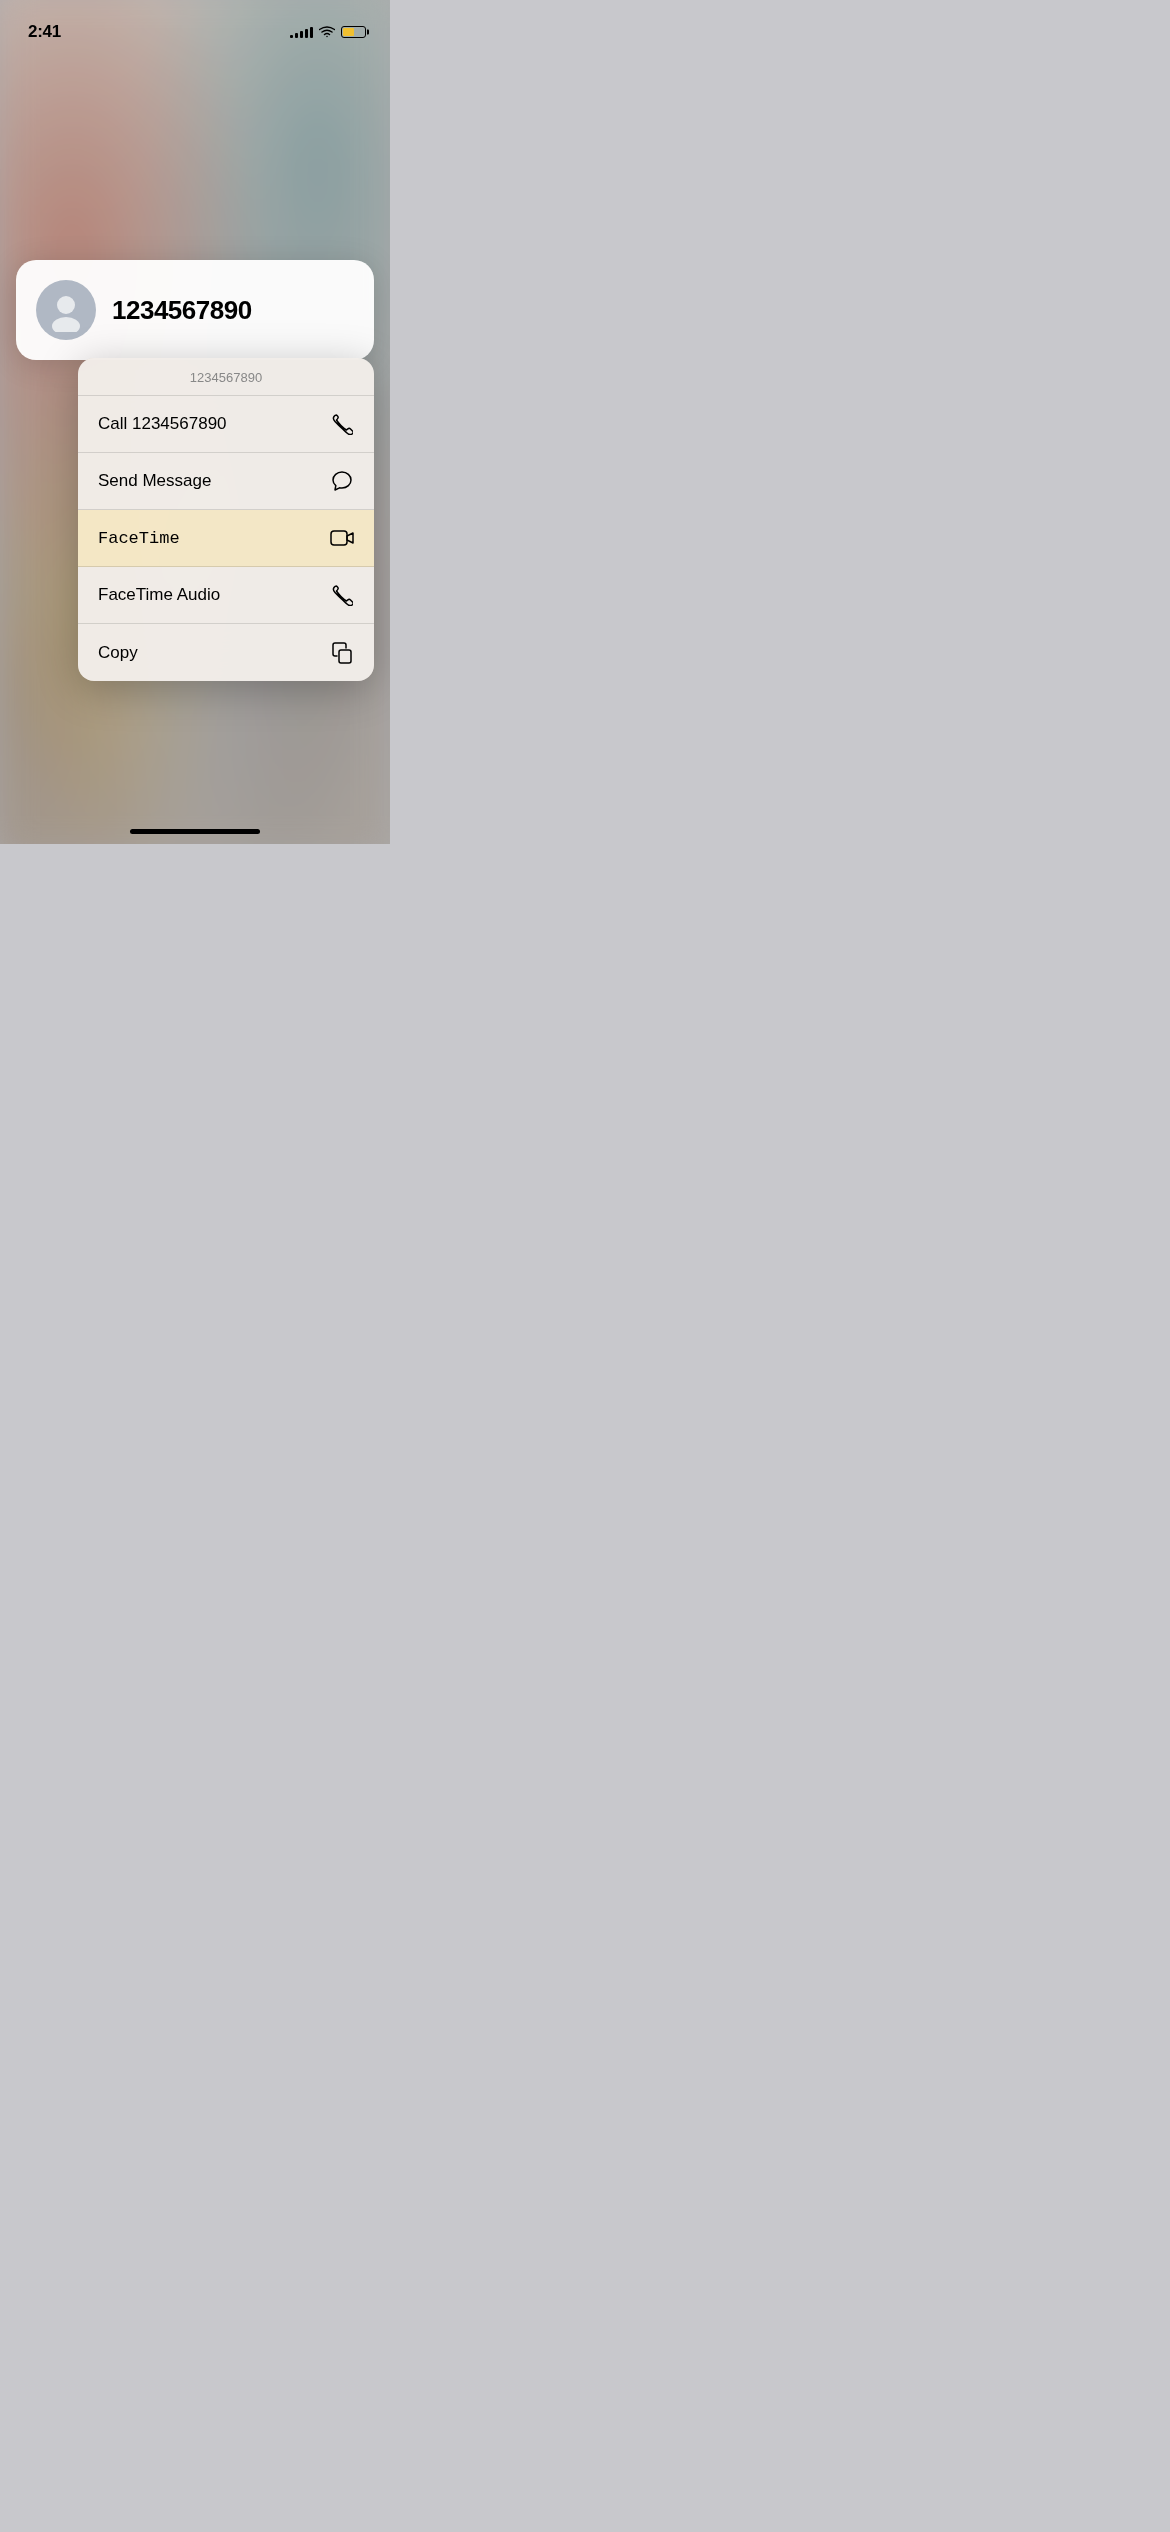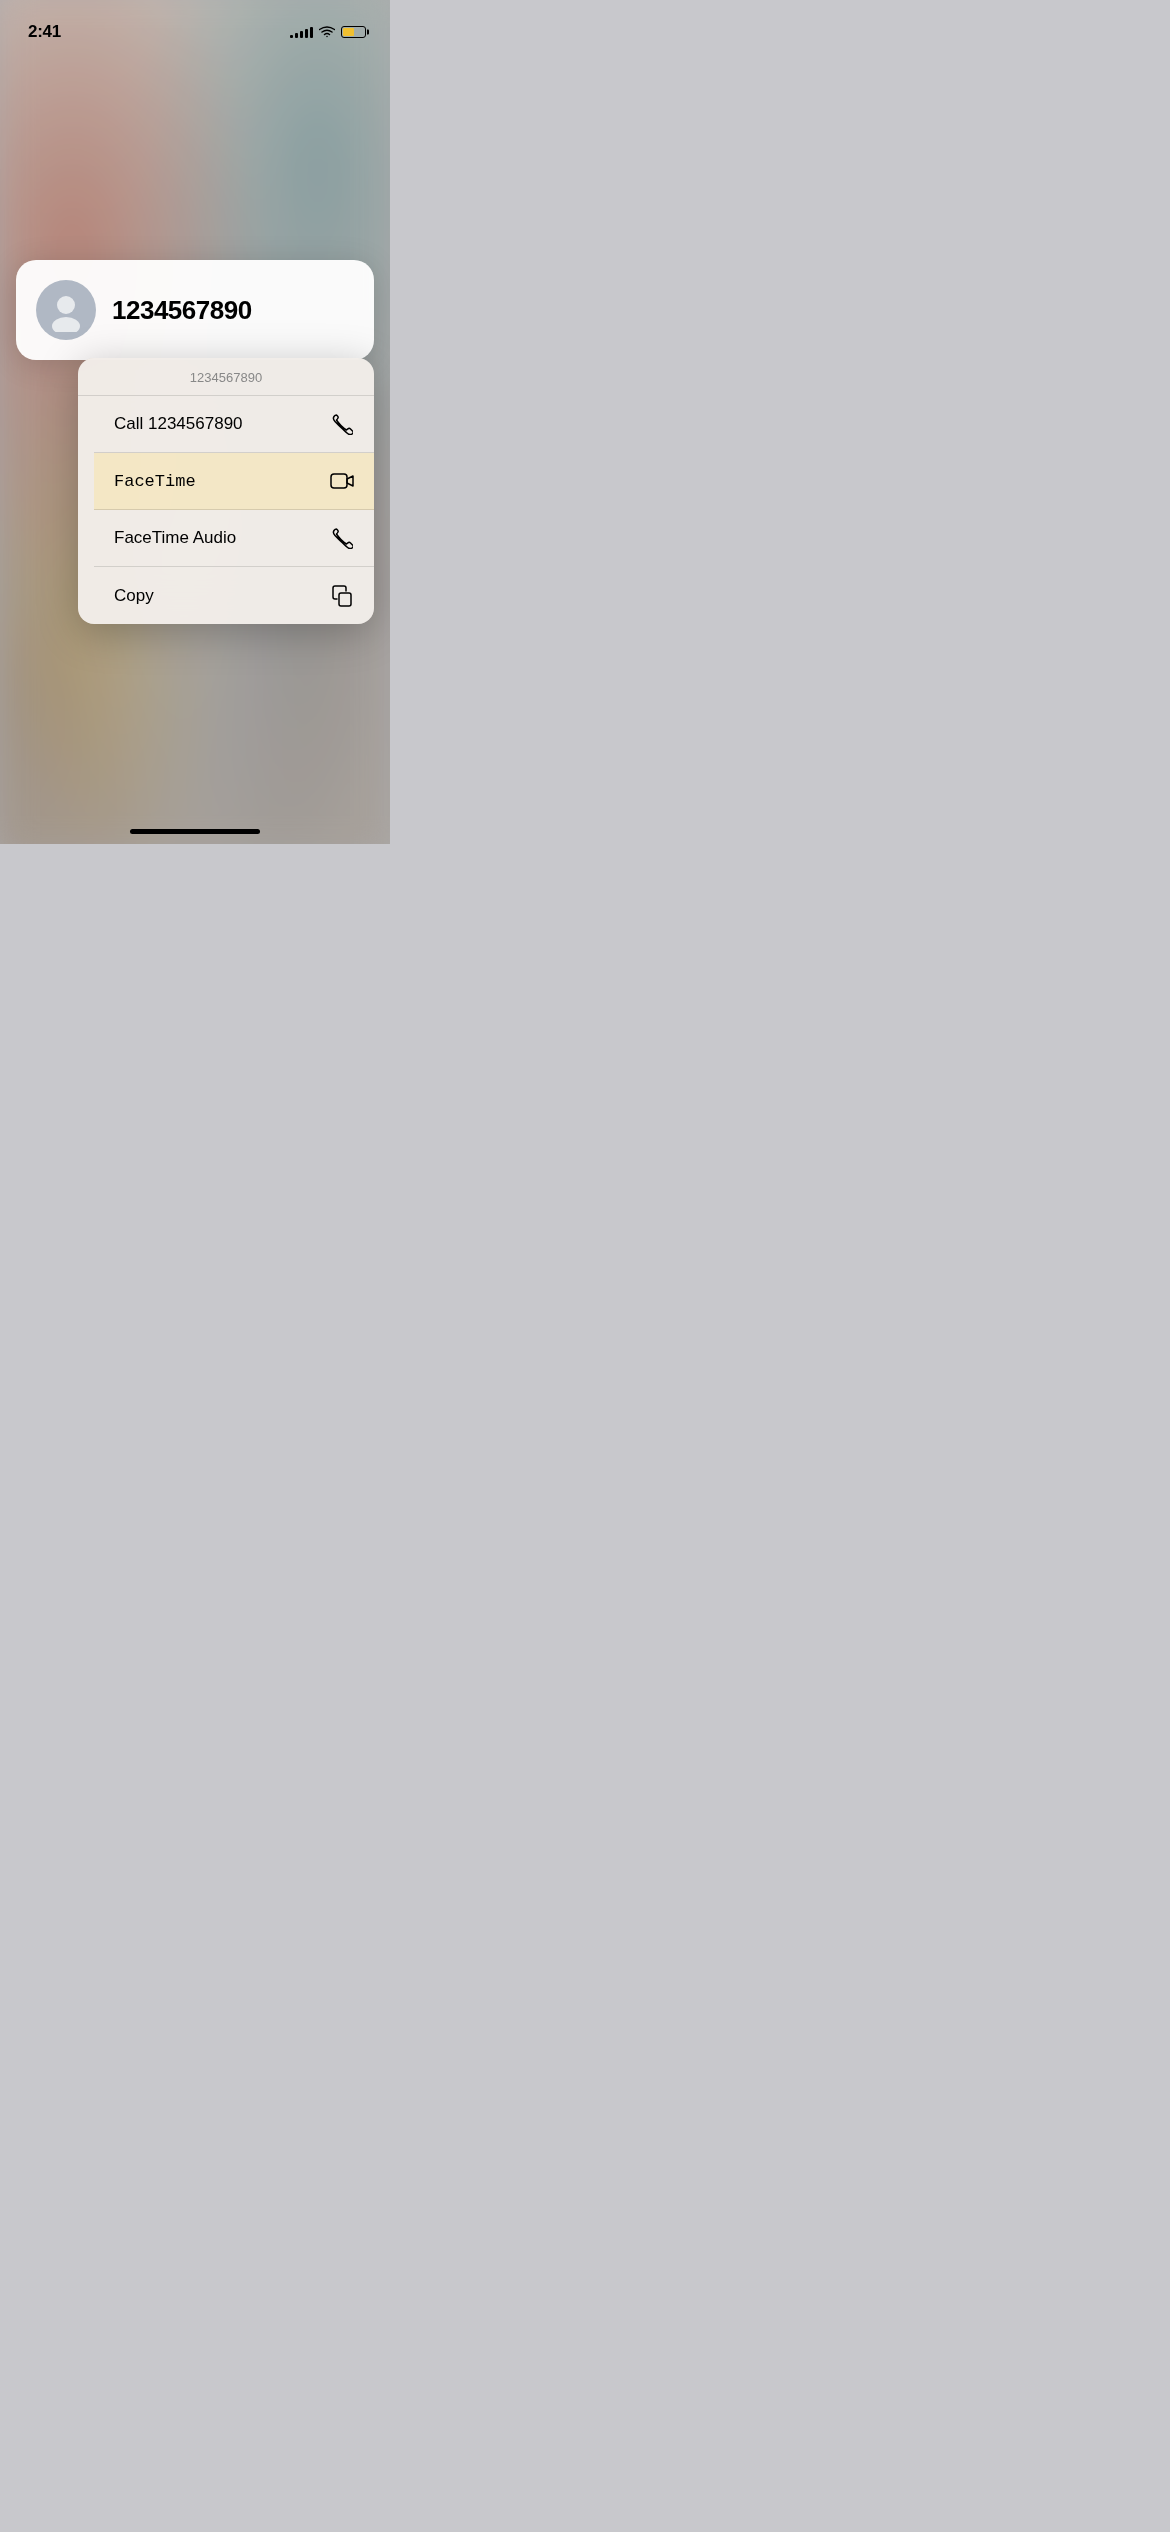--- a/index.html
+++ b/index.html
@@ -171,21 +171,20 @@
     .context-menu-item {
       display: flex;
       align-items: center;
       justify-content: space-between;
       padding: 0 20px;
       height: 57px;
       border-bottom: 0.5px solid rgba(0,0,0,0.12);
       cursor: pointer;
       background: transparent;
       transition: background 0.1s;
-      margin-left: 16px;
     }
 
     .context-menu-item:last-child {
       border-bottom: none;
       gap: 26px;
     }
 
     .context-menu-item.highlighted {
       background: rgba(255, 220, 100, 0.25);
       font-family: Liberation Mono, monospace;
@@ -265,20 +264,28 @@
 
   <div class="context-menu-item">
     <span class="menu-item-label">Call 1234567890</span>
     <div class="menu-item-icon">
       <svg width="22" height="22" viewBox="0 0 22 22" fill="none">
         <path d="M5.5 2C5.5 2 4 2 3 3.5C2 5 2.5 7 4 8.5C5.5 10 8 12.5 10 14.5C12 16.5 14.5 18.5 16 20C17.5 21.5 19.5 22 21 21C22.5 20 22 18.5 22 18.5L19.5 16C19.5 16 18.5 15 17.5 15.5C16.5 16 15.5 17 15.5 17C15.5 17 13 15.5 10 12.5C7 9.5 5.5 7 5.5 7C5.5 7 6.5 6 7 5C7.5 4 6.5 3 6.5 3L5.5 2Z" stroke="#000" stroke-width="1.5" stroke-linecap="round" stroke-linejoin="round" fill="none"></path>
       </svg>
     </div>
   </div>
 
+  <div class="context-menu-item">
+    <span class="menu-item-label">Send Message</span>
+    <div class="menu-item-icon">
+      <svg width="22" height="22" viewBox="0 0 22 22" fill="none">
+        <path d="M11 2C6 2 2 5.6 2 10C2 12.2 3 14.2 4.8 15.7L4 20L8.5 17.8C9.3 18 10.1 18 11 18C16 18 20 14.4 20 10C20 5.6 16 2 11 2Z" stroke="#000" stroke-width="1.5" stroke-linecap="round" stroke-linejoin="round" fill="none"></path>
+      </svg>
+    </div>
+  </div>
 
   <div class="context-menu-item highlighted">
     <span class="menu-item-label">FaceTime</span>
     <div class="menu-item-icon">
       <svg width="24" height="18" viewBox="0 0 24 18" fill="none">
         <rect x="1" y="2" width="16" height="14" rx="3" stroke="#000" stroke-width="1.5"></rect>
         <path d="M17 7L23 4V14L17 11V7Z" stroke="#000" stroke-width="1.5" stroke-linecap="round" stroke-linejoin="round" fill="none"></path>
       </svg>
     </div>
   </div>

